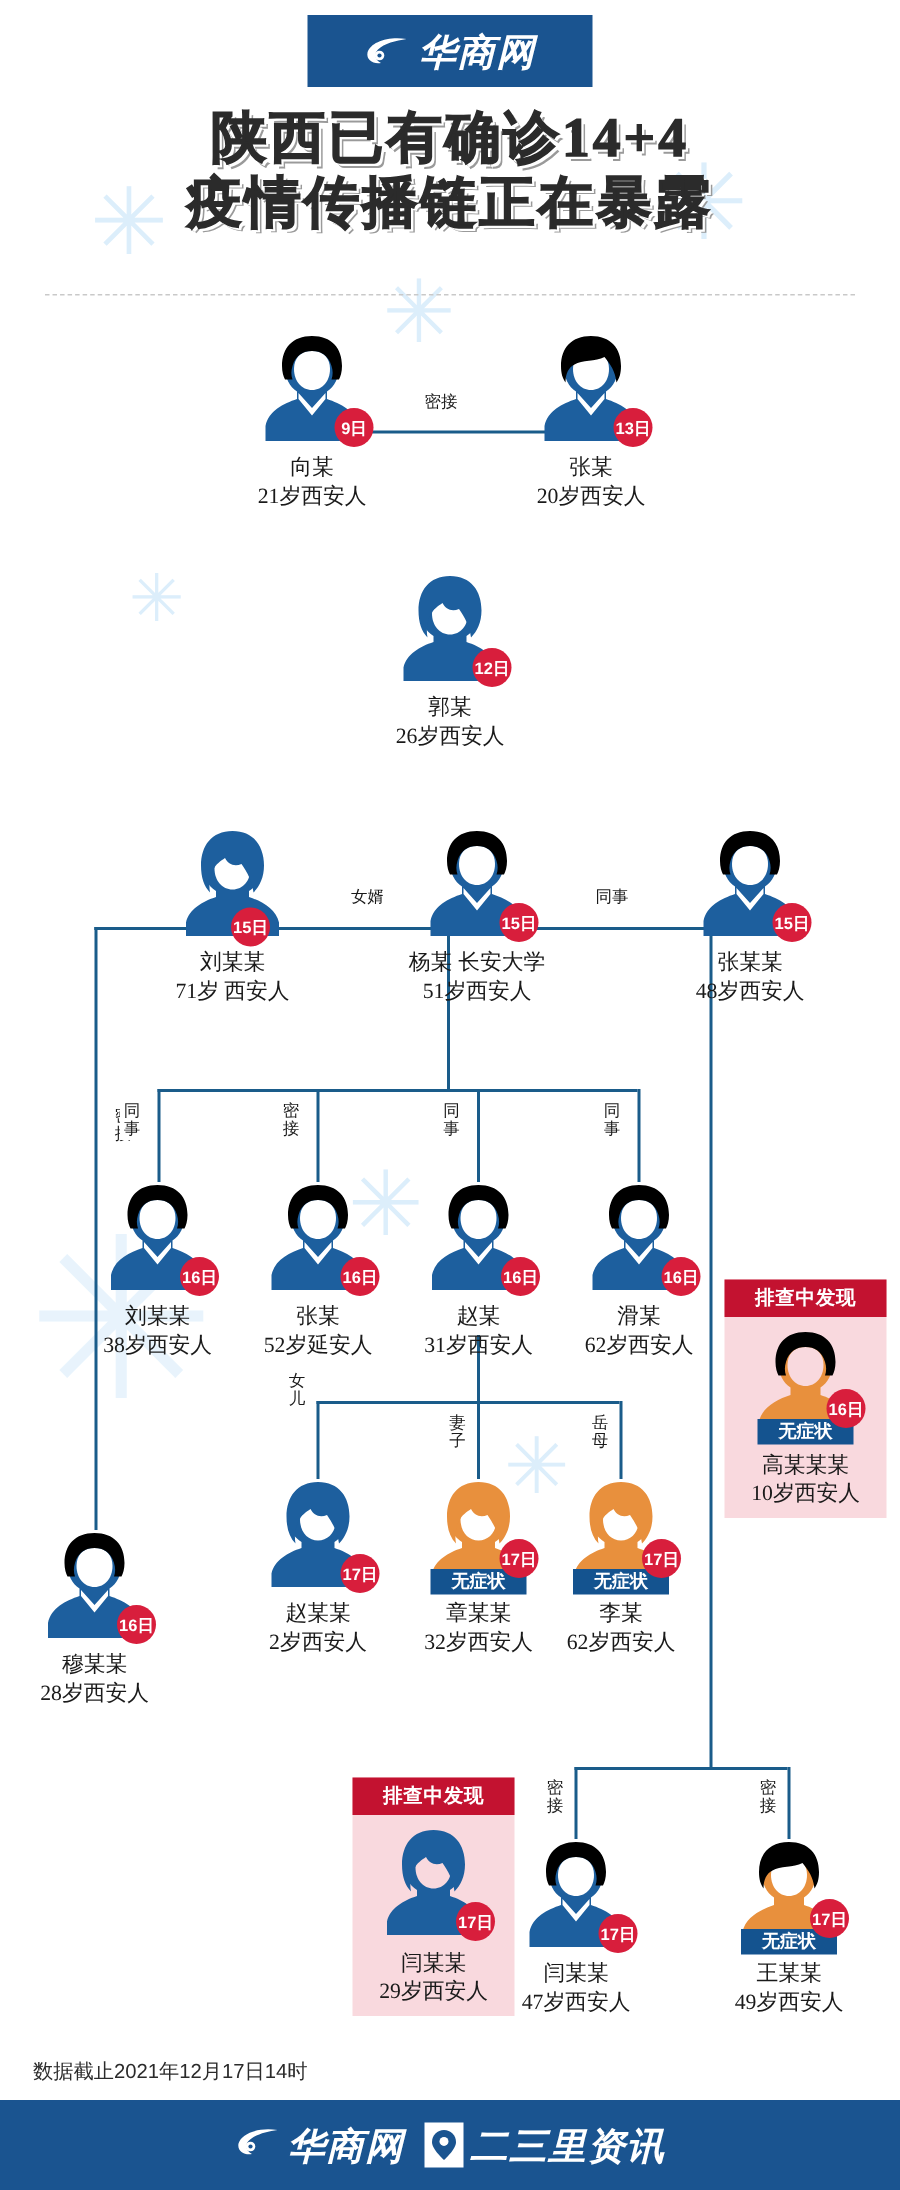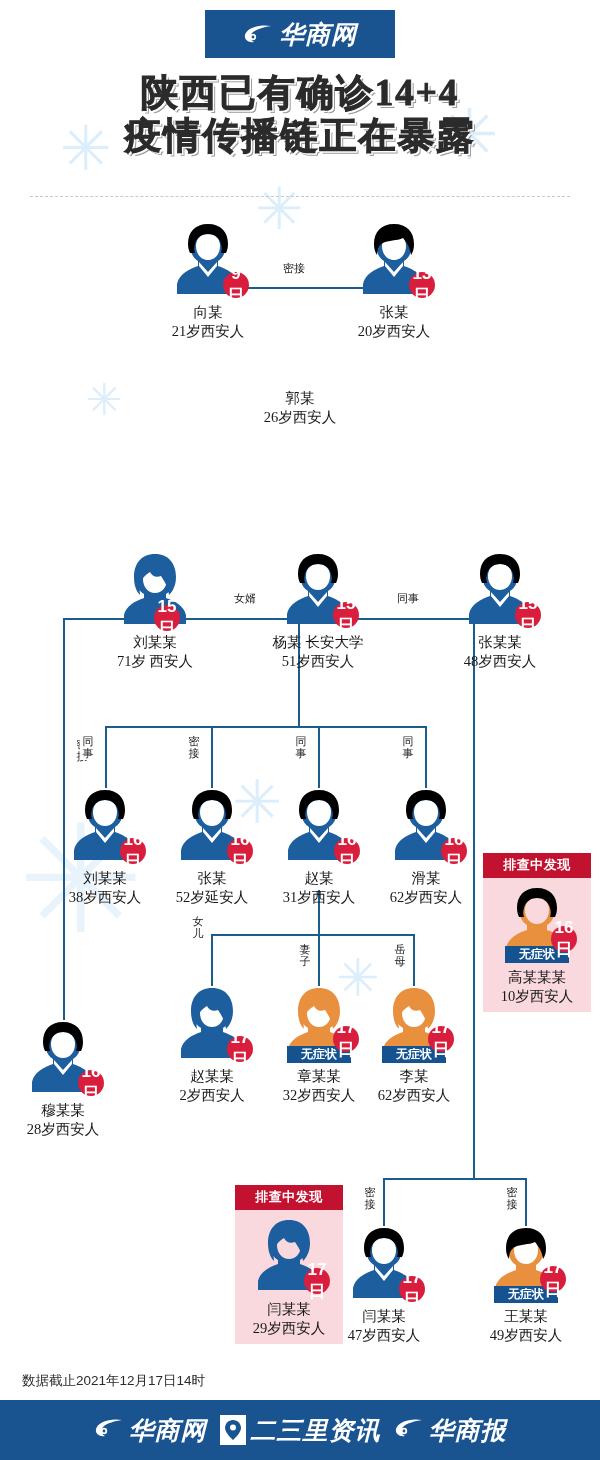--- a/index.html
+++ b/index.html
@@ -57,21 +57,21 @@
   .person{
     position:absolute;width:120px;text-align:center;z-index:4;
   }
   .fig{
     position:relative;width:78px;height:74px;margin:0 auto;
   }
   .fig svg{display:block;}
   .badge{
     position:absolute;right:-2px;bottom:-2px;
     width:26px;height:26px;border-radius:50%;
-    background:#d81e3c;color:#fff;font-size:17px;font-weight:bold;
+    background:#d81e3c;color:#fff;font-size:11px;font-weight:bold;
     display:flex;align-items:center;justify-content:center;
     z-index:6;
   }
   .asym{
     position:absolute;left:7px;bottom:-3px;width:64px;height:17px;
     background:#14538f;color:#fff;font-size:12px;font-weight:bold;
     display:flex;align-items:center;justify-content:center;z-index:5;
     letter-spacing:0px;
   }
   .pname{font-size:14.5px;line-height:1.32;margin-top:7px;color:#1a1a1a;white-space:nowrap;}
@@ -213,20 +213,28 @@
         <path d="M39 2 C26 2 19 10 19 22 C19 27 20 30 22 33 C22 27 24 23 28 21 C33 18 42 19 48 16 C52 21 55 25 56 33 C58 30 59 27 59 22 C59 10 52 2 39 2 Z" fill="#000000"></path>
         <path d="M30 40 L39 50 L48 40 L48 44 L39 55 L30 44 Z" fill="#ffffff"></path>
       </svg>
       <span class="badge">13日</span>
     </div>
     <div class="pname">张某</div>
     <div class="page-age">20岁西安人</div>
   </div>
 
   <div class="person" style="left:240px;top:382px;">
+    <div class="fig">
+      <svg width="78" height="74" viewBox="0 0 78 74">
+        <path d="M39 4 C26 4 19 13 19 25 C19 33 23 39 28 42 L28 46 C19 49 10 54 8 63 L8 72 L70 72 L70 63 C68 54 59 49 50 46 L50 42 C55 39 59 33 59 25 C59 13 52 4 39 4 Z" fill="#1d5f9e"></path>
+        <path d="M39 13 C31 13 27 19 27 27 C27 35 32 41 39 41 C46 41 51 35 51 27 C51 19 47 13 39 13 Z" fill="#ffffff"></path>
+        <path d="M39 2 C25 2 18 12 18 25 C18 33 20 39 24 43 C23 37 24 32 26 28 C28 24 31 22 34 20 C36 24 40 26 45 24 C49 30 52 35 53 43 C57 39 60 33 60 25 C60 12 53 2 39 2 Z" fill="#1d5f9e"></path>
+      </svg>
+      <span class="badge">12日</span>
+    </div>
     <div class="pname">郭某</div>
     <div class="page-age">26岁西安人</div>
   </div>
 
   <div class="person" style="left:95px;top:552px;">
     <div class="fig">
       <svg width="78" height="74" viewBox="0 0 78 74">
         <path d="M39 4 C26 4 19 13 19 25 C19 33 23 39 28 42 L28 46 C19 49 10 54 8 63 L8 72 L70 72 L70 63 C68 54 59 49 50 46 L50 42 C55 39 59 33 59 25 C59 13 52 4 39 4 Z" fill="#1d5f9e"></path>
         <path d="M39 13 C31 13 27 19 27 27 C27 35 32 41 39 41 C46 41 51 35 51 27 C51 19 47 13 39 13 Z" fill="#ffffff"></path>
         <path d="M39 2 C25 2 18 12 18 25 C18 33 20 39 24 43 C23 37 24 32 26 28 C28 24 31 22 34 20 C36 24 40 26 45 24 C49 30 52 35 53 43 C57 39 60 33 60 25 C60 12 53 2 39 2 Z" fill="#1d5f9e"></path>
@@ -450,25 +458,15 @@
     <div class="foot-item">
       <span class="pin">
         <svg width="16" height="20" viewBox="0 0 16 20">
           <path d="M8 0 C3.6 0 0 3.6 0 8 C0 13 8 20 8 20 C8 20 16 13 16 8 C16 3.6 12.4 0 8 0 Z" fill="#1a5490"></path>
           <circle cx="8" cy="7.6" r="3" fill="#ffffff"></circle>
         </svg>
       </span>
       <span class="foot-text">二三里资讯</span>
     </div>
 
-    <div class="foot-item">
-      <span>
-        <svg width="30" height="22" viewBox="0 0 30 22">
-          <path d="M28 3 C16 1 4 5 2 12 C1 17 6 20 11 19 C7 17 6 13 9 10 C13 6 21 4 28 3 Z" fill="#ffffff"></path>
-          <circle cx="10" cy="14" r="3.2" fill="#ffffff"></circle>
-          <circle cx="10" cy="14" r="1.4" fill="#1a5490"></circle>
-        </svg>
-      </span>
-      <span class="foot-text">华商报</span>
-    </div>
   </div>
 
 </div>
 
 </body></html>

